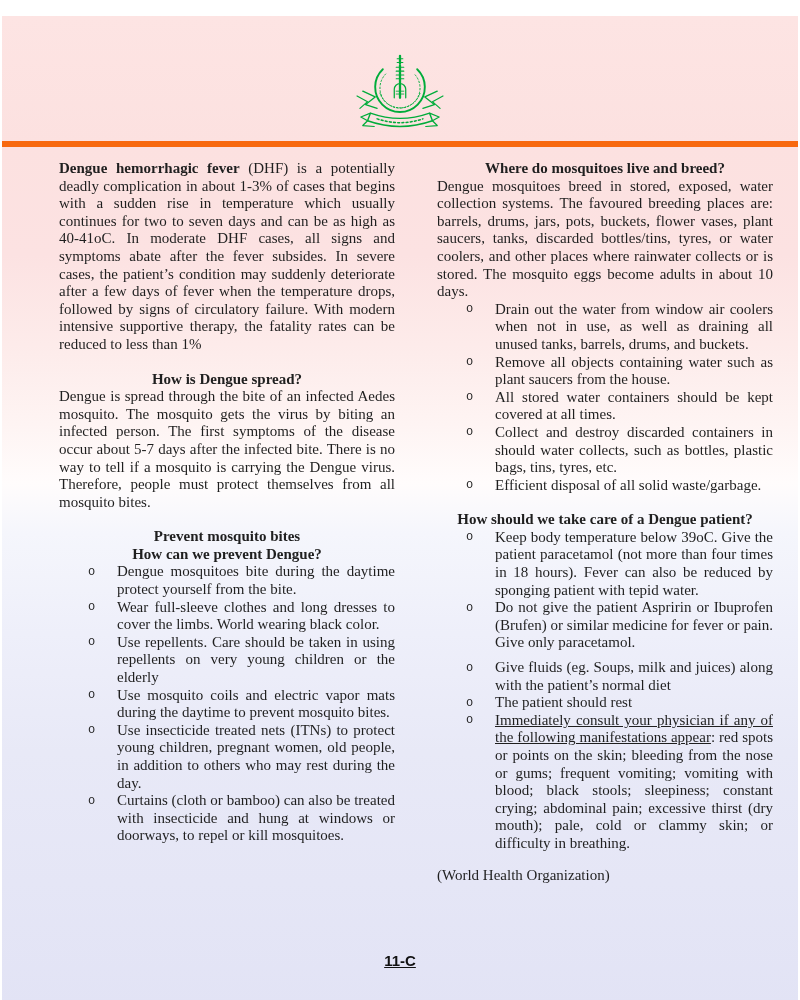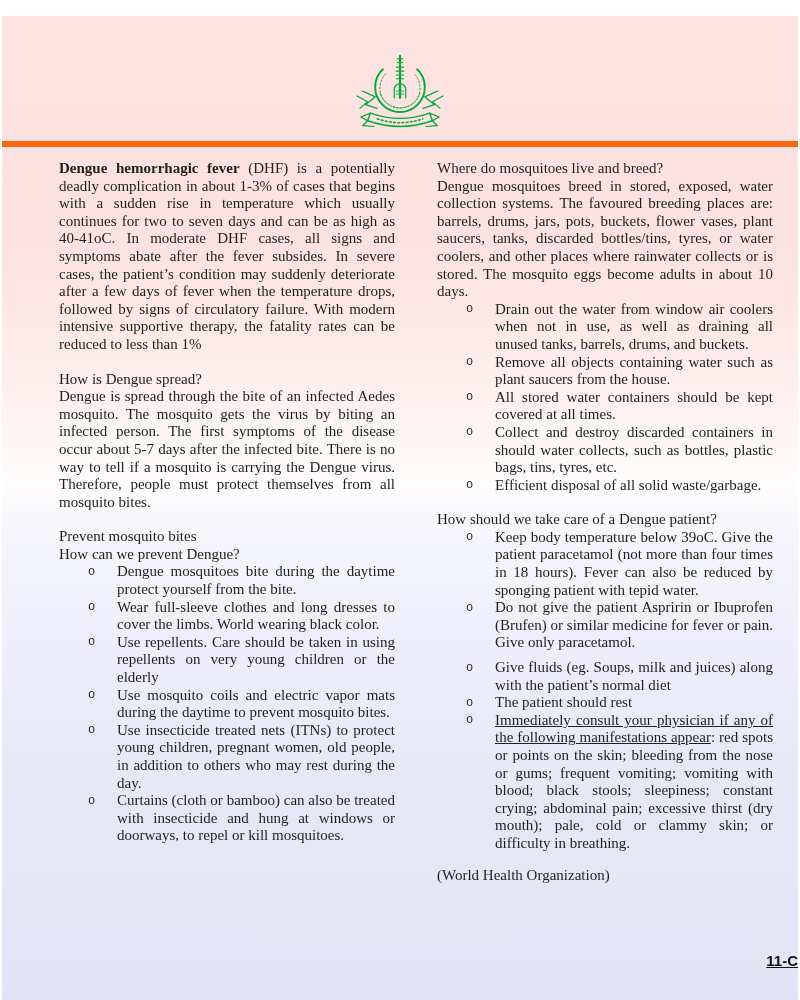--- a/index.html
+++ b/index.html
@@ -34,35 +34,35 @@
     display:flex; gap:42px;
     padding:13px 29px 0 57px;
   }
   .col {
     width:336px; flex:0 0 336px;
     font-size:15px; line-height:17.6px;
     color:var(--text-color,#1f1f1f);
     text-align:justify;
   }
   .sect { margin:0 0 17px 0; }
-  .hd { font-weight:normal; text-align:left; margin:0; }
+  .hd { font-weight:bold; text-align:center; margin:0; }
   p { margin:0; }
   ul.blt { list-style:none; margin:0; padding:0; }
   ul.blt li { position:relative; padding-left:58px; }
   .mk {
     position:absolute; left:29px; top:0.5px;
     font-family:"Liberation Mono","DejaVu Sans Mono",monospace;
     font-size:12px;
   }
   li.sp { margin-top:7px; }
   .u { text-decoration:underline;margin-top:18px; }
   .attr { margin-top:14px; }
   .footer {
     position:absolute; left:0; right:0; bottom:42px;
-    text-align:right;
+    text-align:center;
     font-family:"Liberation Sans","DejaVu Sans",sans-serif;
     font-weight:bold; font-size:15px; color:#111;text-decoration:underline;
   }
 </style>
 </head>
 <body>
 
 <div class="page">
 
   <div class="header">

